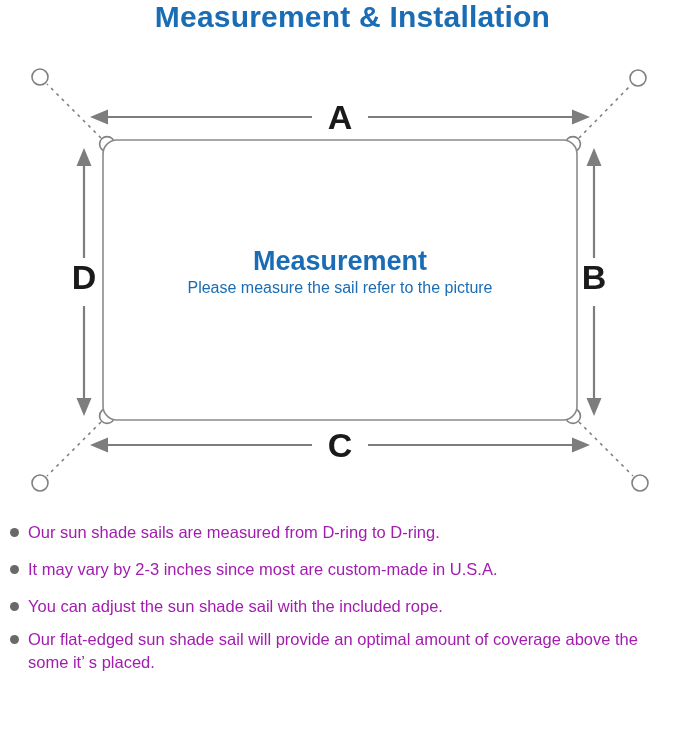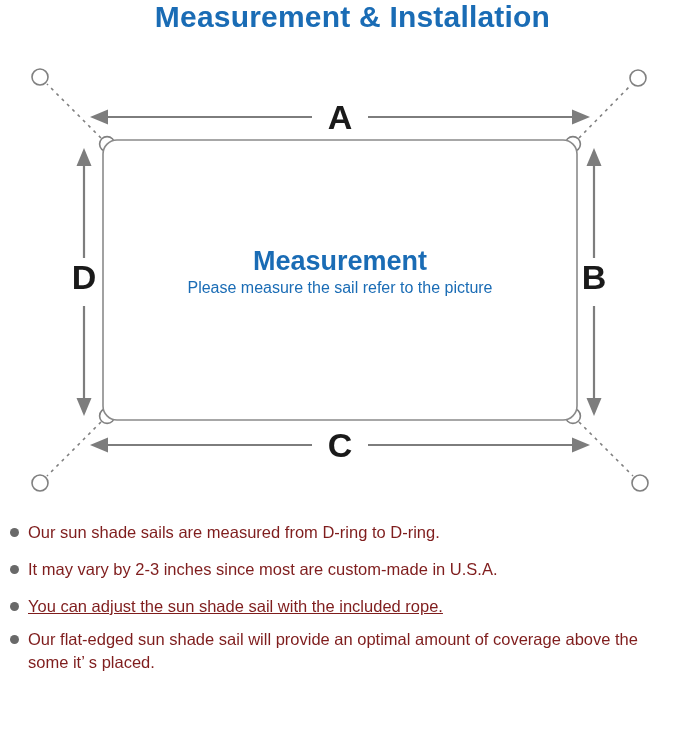--- a/index.html
+++ b/index.html
@@ -31,25 +31,25 @@
     box-sizing:border-box;
     padding:0 10px 0 8px;
     list-style:none;
     margin:0;
   }
   .bullet-item{
     display:flex;
     align-items:flex-start;
     font-size:16.5px;
     line-height:23px;
-    color:#7f1d1d;
+    color:#a21caf;
     margin:0 0 14px 0;
   }
   .bullet-item.two-line{ margin-bottom:15px; }
-  .bullet-item.tight{ margin-bottom:10px;text-decoration:underline; }
+  .bullet-item.tight{ margin-bottom:10px; }
   .bullet-dot{
     flex-shrink:0;
     width:9px;height:9px;
     border-radius:50%;
     background:#696969;
     margin:7px 9px 0 2px;
   }
   .bullet-text{ flex:1; }
 </style>
 </head>

